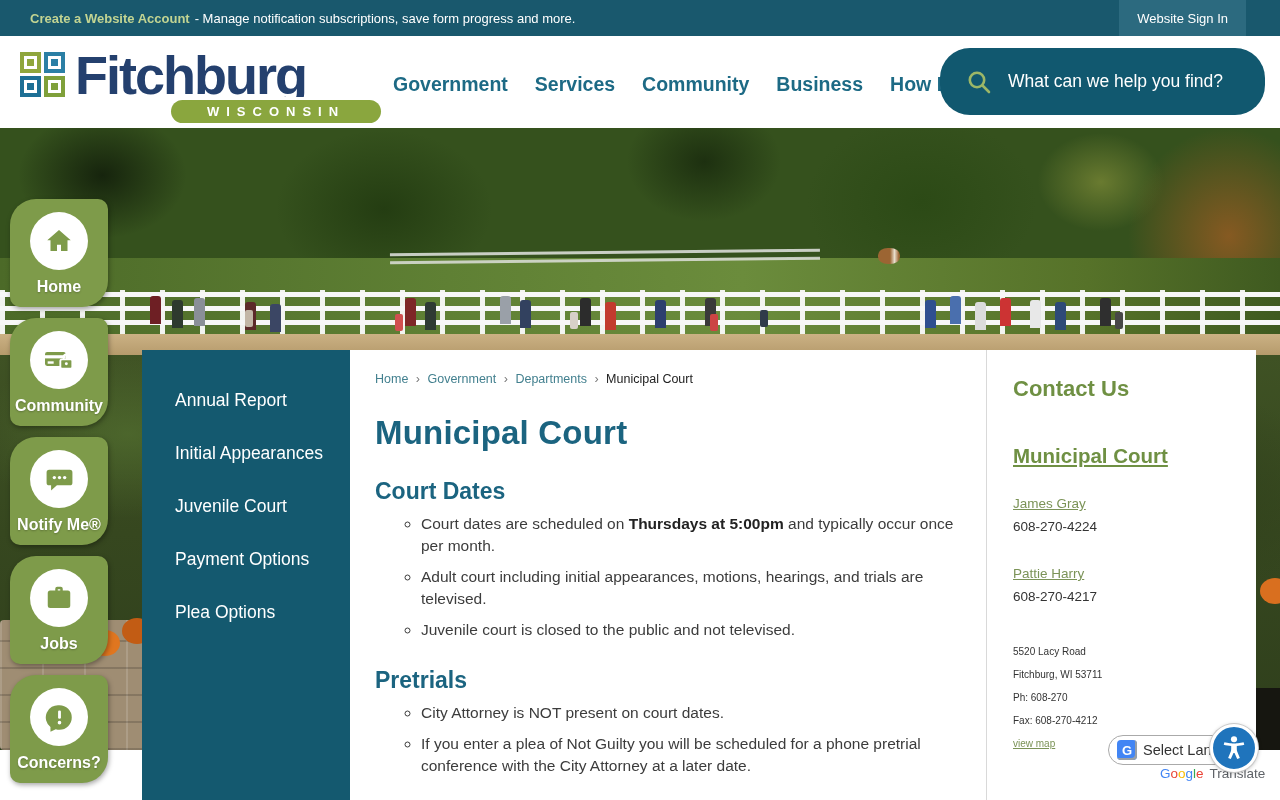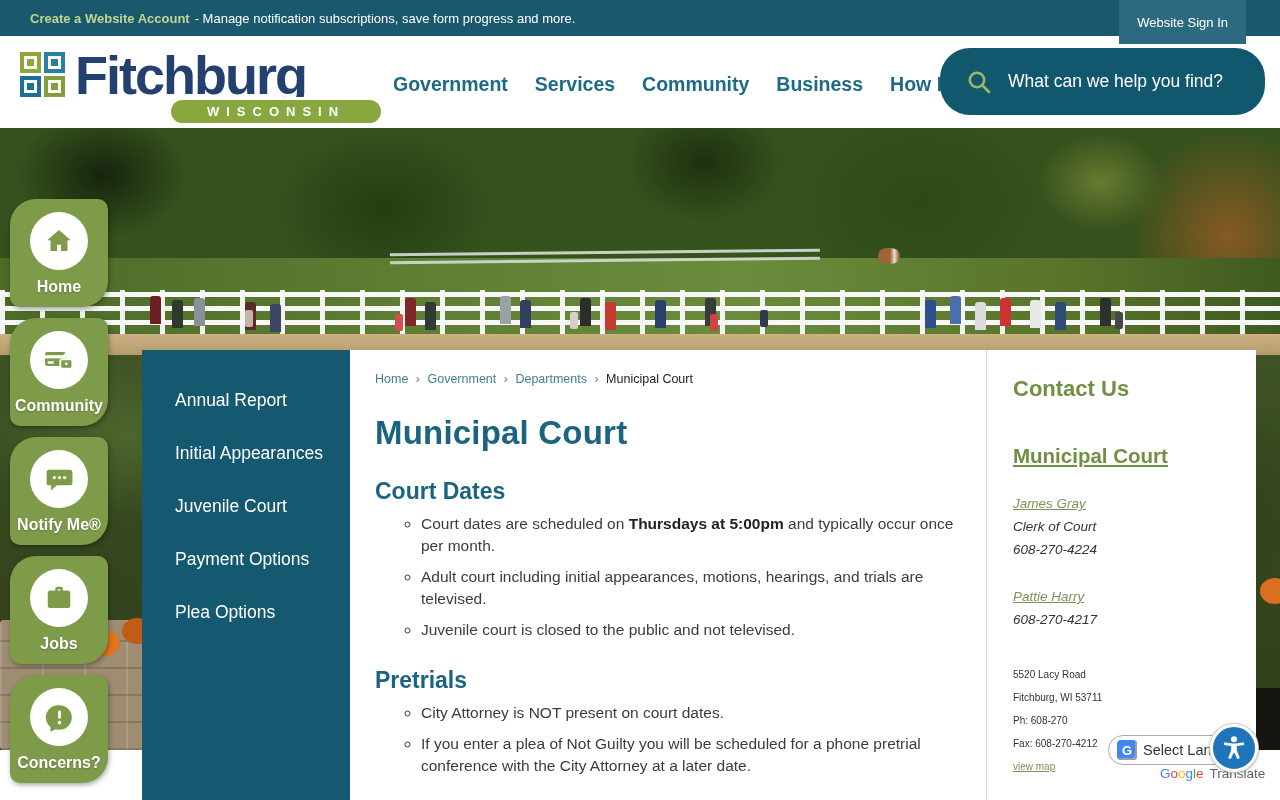--- a/index.html
+++ b/index.html
@@ -5,21 +5,21 @@
   * { margin:0; padding:0; box-sizing:border-box; }
   html,body { width:1280px; height:800px; }
   body { font-family:"Liberation Sans", sans-serif; background:#fff; }
   .page { position:relative; width:1280px; height:800px; overflow:hidden; background:#fff; }
 
   
   .topbar { position:absolute; left:0; top:0; width:1280px; height:36px; background:#19586d; z-index:6;
             display:flex; align-items:center; padding-left:30px; }
   .topbar .acct-link { color:#c2d492; font-weight:bold; font-size:13px; text-decoration:none; cursor:pointer; }
   .topbar .acct-rest { color:#ffffff; font-size:13px; margin-left:5px; }
-  .signin { position:absolute; right:34px; top:0; height:44px; padding:0 18px; background:#2c6a7f;
+  .signin { position:absolute; right:34px; top:0; height:36px; padding:0 18px; background:#2c6a7f;
             color:#fff; font-size:13px; display:flex; align-items:center; cursor:pointer; }
 
   
   .header { position:absolute; left:0; top:36px; width:1280px; height:92px; background:#fff; z-index:5; }
   .logo { position:absolute; left:20px; top:8px; display:flex; align-items:flex-start; cursor:pointer; }
   .logo-squares { display:grid; grid-template-columns:21px 21px; grid-template-rows:21px 21px; gap:3px; margin-top:8px; }
   .sq { border:4px solid; position:relative; }
   .sq i { position:absolute; left:3px; top:3px; width:7px; height:7px; background:currentColor; display:block; }
   .sq1 { border-color:#8fa63d; color:#8fa63d; }
   .sq2 { border-color:#2b7fa5; color:#2b7fa5; }
@@ -105,21 +105,21 @@
   h1.pg-title { font-size:33px; font-weight:bold; color:#1b6480; margin:28px 0 2px; letter-spacing:.2px; }
   h2.sec-h { font-size:23px; font-weight:bold; color:#1b6480; margin:26px 0 6px; }
   .mainc ul { list-style:circle; padding-left:46px; margin-top:8px; }
   .mainc li { font-size:15.5px; color:#3c3c3c; line-height:22px; margin-bottom:9px; max-width:545px; }
   .mainc li b { color:#222; }
 
   .rightcol { width:270px; flex:0 0 auto; background:#fff; border-left:1px solid #d9d9d9; padding:26px 16px 0 26px; }
   .contact-h { font-size:22px; font-weight:bold; color:#6f9043; }
   .dept-link { display:inline-block; margin-top:42px; font-size:20.5px; font-weight:600; color:#6f9043;
                text-decoration:underline; cursor:pointer; }
-  .person { margin-top:24px; font-size:13.5px; line-height:23px; color:#333;font-style:italic; }
+  .person { margin-top:24px; font-size:13.5px; line-height:23px; color:#333; }
   .person .p-name { color:#7b9357; text-decoration:underline; cursor:pointer; }
   .addr { margin-top:32px; font-size:10px; line-height:23px; color:#333; }
   .map-link { color:#7b9357; text-decoration:underline; cursor:pointer; }
 
   
   .tr-pill { position:absolute; left:1108px; top:735px; width:132px; height:30px; background:#fff; border:1px solid #aaa;
              border-radius:16px; z-index:7; display:flex; align-items:center; padding:0 8px; gap:6px; cursor:pointer;
              overflow:hidden; white-space:nowrap; }
   .gt-ico { width:20px; height:20px; border-radius:4px; background:#4285f4; color:#fff; font-size:13px; font-weight:bold;
             display:flex; align-items:center; justify-content:center; flex:0 0 auto;
@@ -290,21 +290,20 @@
       </ul>
 
     </div>
 
     <div class="rightcol">
       <div class="contact-h">Contact Us</div>
       <a class="dept-link">Municipal Court</a>
 
       <div class="person">
         <div><span class="p-name">James Gray</span></div>
-        <div>Clerk of Court</div>
         <div>608-270-4224</div>
       </div>
 
       <div class="person">
         <div><span class="p-name">Pattie Harry</span></div>
         <div>608-270-4217</div>
       </div>
 
       <div class="addr">
         <div>5520 Lacy Road</div>

